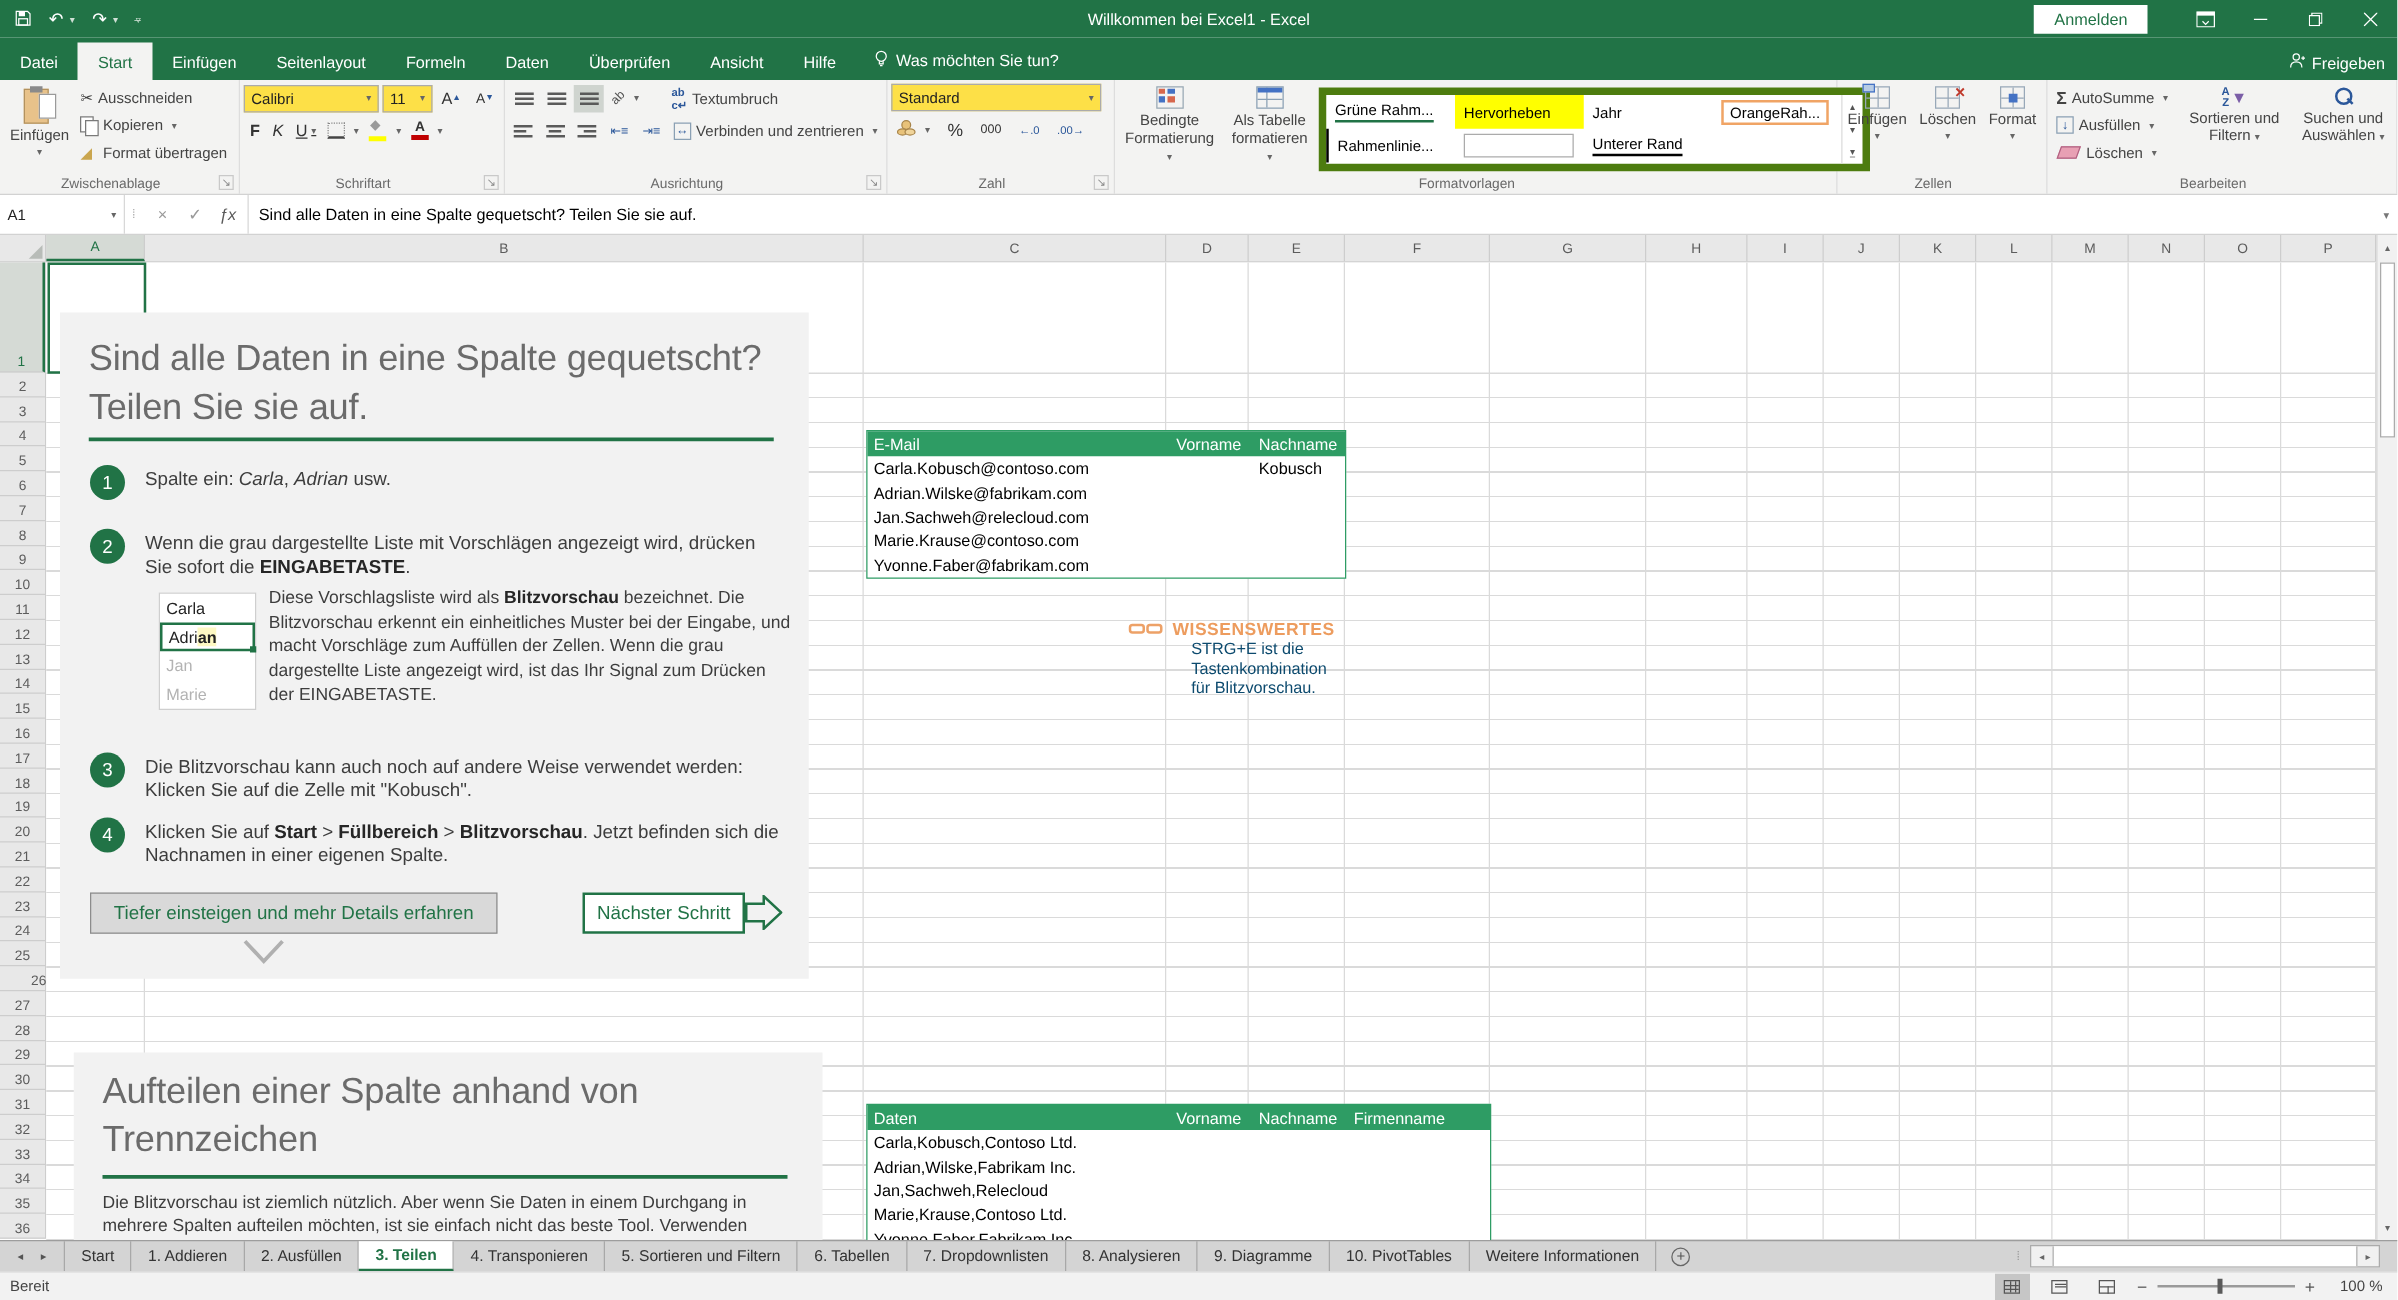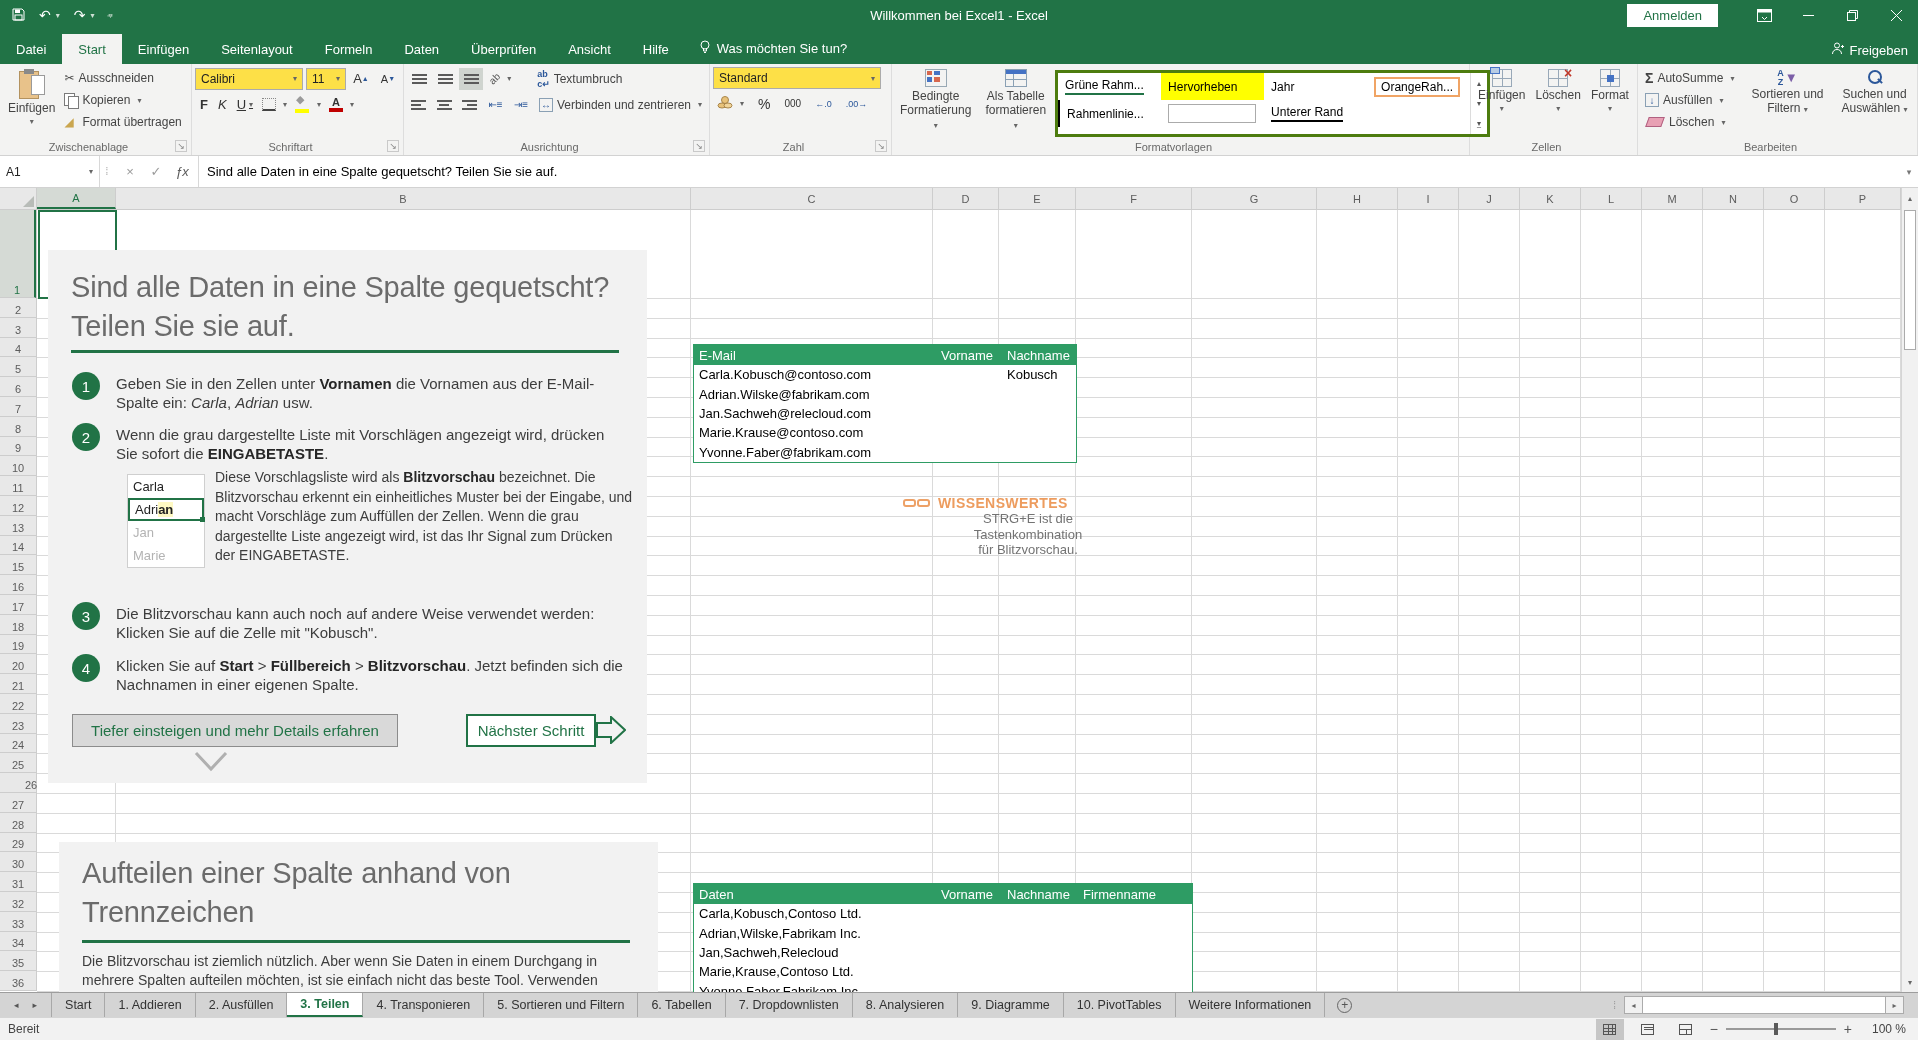--- a/index.html
+++ b/index.html
@@ -39,21 +39,21 @@
 .combo {display:flex; align-items:center; justify-content:space-between; background:#fde047; border:1px solid #ababab; height:22px; padding:0 5px; font-size:12px; color:#222;}
 .fbtn {font-size:13px; color:#333; padding:0 5px; height:22px; display:flex; align-items:center;}
 .fbtn.b {font-weight:bold;}
 .fbtn.i {font-style:italic;}
 .fbtn.u {text-decoration:underline;}
 .clr {display:inline-block; width:14px; height:4px; margin-top:-2px;}
 .icon-lines {display:flex; flex-direction:column; gap:2px; width:15px;}
 .icon-lines span {height:2px; background:#5a5a5a;}
 .abox {width:24px; height:22px; display:flex; align-items:center; justify-content:center;}
 .abox.selbg {background:#cfd4cf;}
-.chipgal {display:flex; background:#fff; border:3px solid #4d7c0f; margin-top:3px;}
+.chipgal {display:flex; background:#fff; border:6px solid #4d7c0f; margin-top:3px;}
 .chipgrid {display:grid; grid-template-columns:repeat(4,103px); grid-auto-rows:27px;}
 .chip {display:flex; align-items:center; padding:0 7px; font-size:12px; color:#000; cursor:default; overflow:hidden;}
 .chip .chipx {white-space:nowrap;}
 .chip.green-underline .chipx {border-bottom:2px solid #217346; padding-bottom:1px;}
 .chip.yellow-fill {background:#ffff00;}
 .chip.orange-border .chipx {border:2px solid #f0a465; padding:1px 5px;}
 .chip.left-line {border-left:2px solid #000;}
 .chip.gray-box .chipx {border:1px solid #ababab; width:88px; height:19px;}
 .chip.bottom-line .chipx {border-bottom:2px solid #000; padding-bottom:1px;}
 .galscroll {width:17px; border-left:1px solid #dcdcdc; display:flex; flex-direction:column;}
@@ -153,21 +153,21 @@
 .tc2 {width:66px; min-width:66px;}
 .tc3 {width:76px; min-width:76px;}
 .tc4 {width:114px; min-width:114px;}
 
 
 .note {position:absolute; left:903px; top:495px; z-index:2; width:200px;}
 .notehead {display:flex; align-items:center; gap:8px;}
 .glasses {display:flex; gap:1px;}
 .glasses span {width:13px; height:8px; border:2px solid #eda167; border-radius:3px;}
 .notetitle {color:#ed9c5e; font-weight:bold; font-size:14px; letter-spacing:0.4px;}
-.noteline {margin-left:50px; font-size:13px; color:#737373; line-height:15.5px;text-align:center;}
+.noteline {margin-left:50px; font-size:13px; color:#0c4a6e; line-height:15.5px;}
 .noteline:first-of-type {margin-top:7px;}
 
 
 .vscroll {position:absolute; right:0; top:188px; width:17px; height:804px; background:#f1f1f1; border-left:1px solid #d5d5d5;}
 .vsb {height:20px; display:flex; align-items:center; justify-content:center; color:#666; font-size:8px;}
 .vthumb {position:absolute; left:2px; right:2px; top:22px; height:140px; background:#fff; border:1px solid #ababab;}
 .vsb.bottom {position:absolute; bottom:0; left:0; right:0;}
 
 
 .tabstrip {position:absolute; left:0; top:992px; width:1918px; height:25px; background:#d4d4d4; border-top:1px solid #9d9d9d; display:flex; align-items:stretch; z-index:4;}
@@ -737,21 +737,20 @@
   <div class="a1sel"></div>
 
   <div class="card card1">
     <div class="cardhead" style="top:18px">Sind alle Daten in eine Spalte gequetscht?</div>
     <div class="cardhead" style="top:57px">Teilen Sie sie auf.</div>
     <div class="greenrule" style="top:100px"></div>
 
     <div class="step" style="top:122px">
       <div class="stepnum">1</div>
       <div class="steptext">
-          <div><span>Geben Sie in den Zellen unter </span><span class="b">Vornamen</span><span> die Vornamen aus der E-Mail-</span></div>
           <div><span>Spalte ein: </span><span class="i">Carla</span><span>, </span><span class="i">Adrian</span><span> usw.</span></div>
         </div>
     </div>
     <div class="step" style="top:173px">
       <div class="stepnum">2</div>
       <div class="steptext">
           <div><span>Wenn die grau dargestellte Liste mit Vorschlägen angezeigt wird, drücken</span></div>
           <div><span>Sie sofort die </span><span class="b">EINGABETASTE</span><span>.</span></div>
         </div>
     </div>

